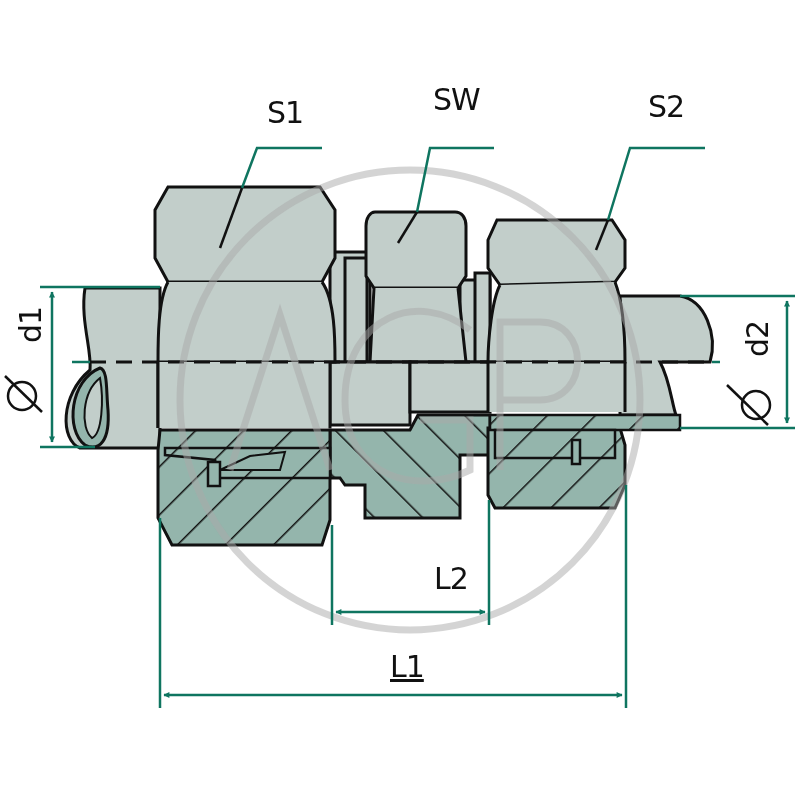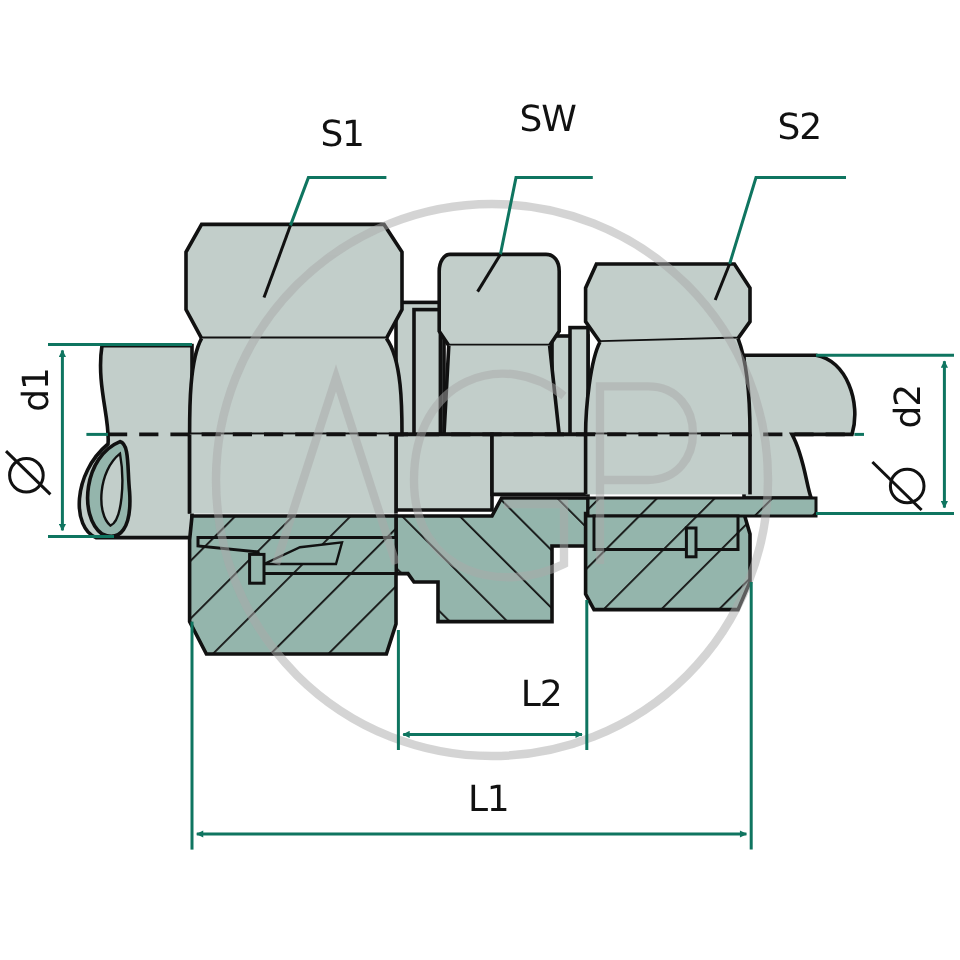--- a/index.html
+++ b/index.html
@@ -128,13 +128,13 @@
     <line x1="727" y1="385" x2="768" y2="425"></line>
   </g>
 </svg>
 
 <div class="lbl" style="left:267px; top:98px;">S1</div>
 <div class="lbl" style="left:433px; top:85px;">SW</div>
 <div class="lbl" style="left:636px; top:92px;margin-left:12px;">S2</div>
 <div class="lbl rot" style="left:13px; top:310px;">d1</div>
 <div class="lbl rot" style="left:740px; top:324px;">d2</div>
 <div class="lbl" style="left:392px; top:564px;margin-left:42px;">L2</div>
-<div class="lbl" style="left:390px; top:652px;">L1</div>
+<div class="lbl" style="left:390px; top:652px;text-decoration:underline;">L1</div>
 
 </body></html>

